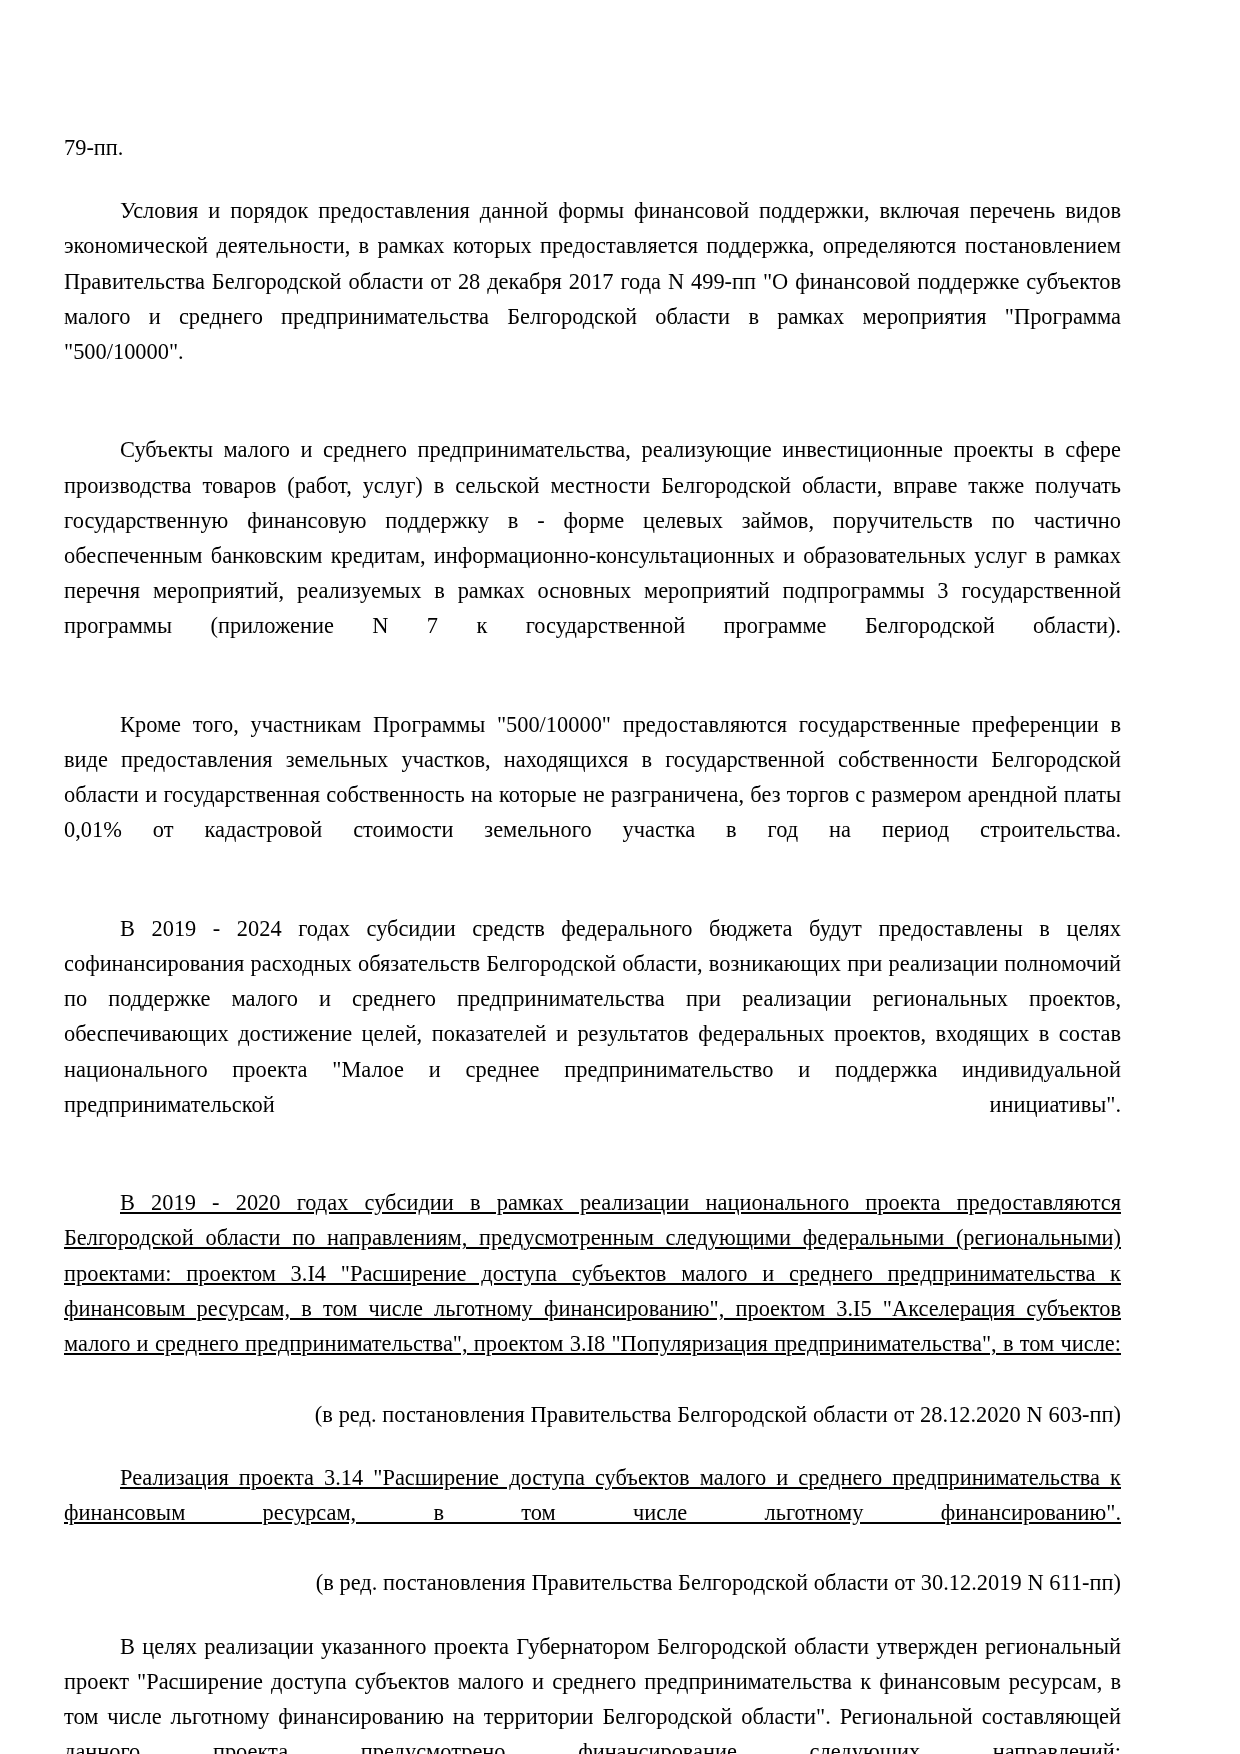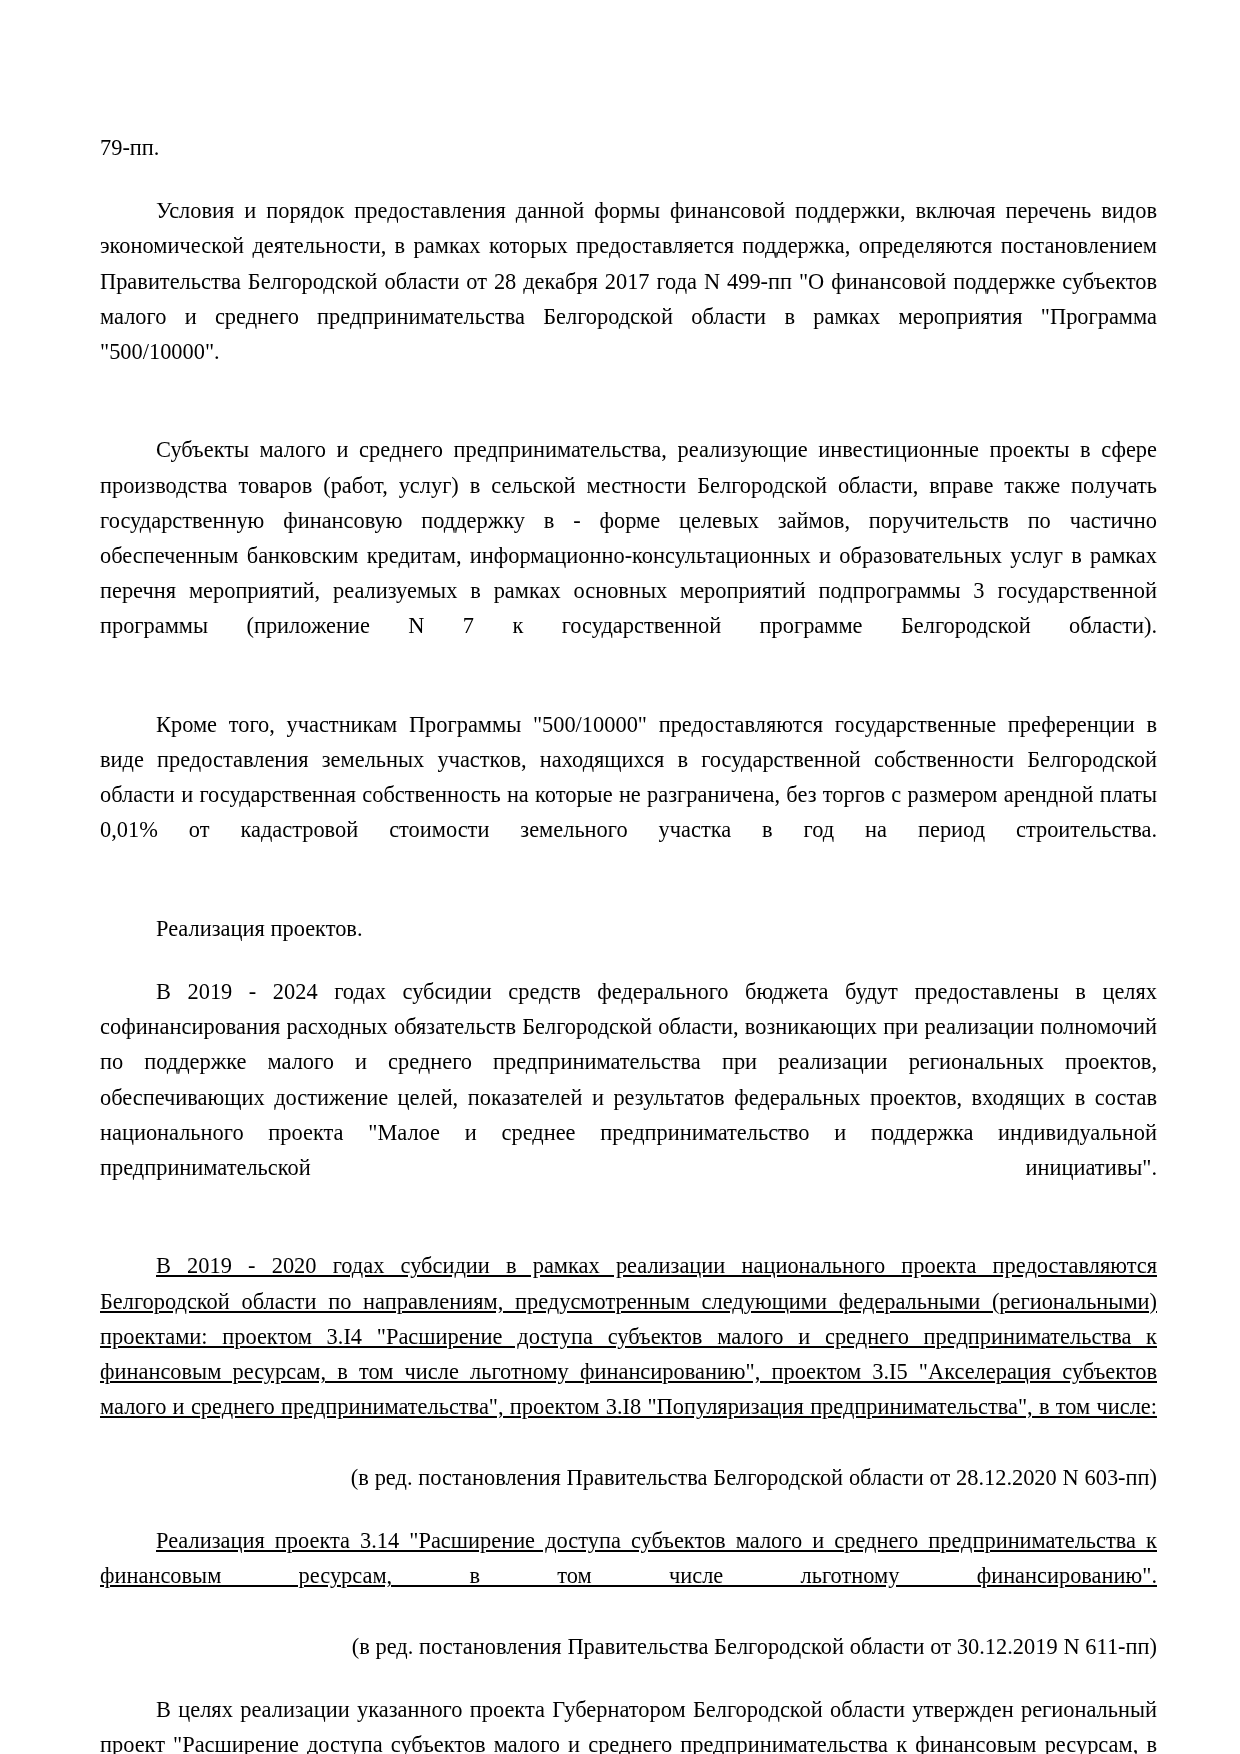--- a/index.html
+++ b/index.html
@@ -10,21 +10,21 @@
   body {
     font-family: "Liberation Serif", "DejaVu Serif", serif;
     color: #000000;
   }
   .page {
     width: 1240px;
     height: 1754px;
     background: #ffffff;
     position: relative;
     box-sizing: border-box;
-    padding: 130px 80px 60px 100px;
+    padding: 130px 80px 60px 64px;
     overflow: hidden;
   }
   .doc-body {
     width: 1057px;
   }
   p.para {
     margin: 0 0 28px 0;
     font-size: 22.4px;
     line-height: 35.2px;
     text-align: justify;
@@ -63,21 +63,20 @@
   <div class="doc-body">
 
     <p class="para noindent nostretch">79-пп.</p>
 
     <p class="para" style="margin-top: 25px;">Условия и порядок предоставления данной формы финансовой поддержки, включая перечень видов экономической деятельности, в рамках которых предоставляется поддержка, определяются постановлением Правительства Белгородской области от 28 декабря 2017 года N 499-пп "О финансовой поддержке субъектов малого и среднего предпринимательства Белгородской области в рамках мероприятия "Программа "500/10000".</p>
 
     <p class="para">Субъекты малого и среднего предпринимательства, реализующие инвестиционные проекты в сфере производства товаров (работ, услуг) в сельской местности Белгородской области, вправе также получать государственную финансовую поддержку в - форме целевых займов, поручительств по частично обеспеченным банковским кредитам, информационно-консультационных и образовательных услуг в рамках перечня мероприятий, реализуемых в рамках основных мероприятий подпрограммы 3 государственной программы (приложение N 7 к государственной программе Белгородской области).</p>
 
     <p class="para">Кроме того, участникам Программы "500/10000" предоставляются государственные преференции в виде предоставления земельных участков, находящихся в государственной собственности Белгородской области и государственная собственность на которые не разграничена, без торгов с размером арендной платы 0,01% от кадастровой стоимости земельного участка в год на период строительства.</p>
 
-    <p class="para nostretch">Реализация проектов.</p>
 
     <p class="para">В 2019 - 2024 годах субсидии средств федерального бюджета будут предоставлены в целях софинансирования расходных обязательств Белгородской области, возникающих при реализации полномочий по поддержке малого и среднего предпринимательства при реализации региональных проектов, обеспечивающих достижение целей, показателей и результатов федеральных проектов, входящих в состав национального проекта "Малое и среднее предпринимательство и поддержка индивидуальной предпринимательской инициативы".</p>
 
     <p class="para tight">В 2019 - 2020 годах субсидии в рамках реализации национального проекта предоставляются Белгородской области по направлениям, предусмотренным следующими федеральными (региональными) проектами: проектом 3.I4 "Расширение доступа субъектов малого и среднего предпринимательства к финансовым ресурсам, в том числе льготному финансированию", проектом 3.I5 "Акселерация субъектов малого и среднего предпринимательства", проектом 3.I8 "Популяризация предпринимательства", в том числе:</p>
 
     <p class="para amend nostretch">(в ред. постановления Правительства Белгородской области от 28.12.2020 N 603-пп)</p>
 
     <p class="para tight">Реализация проекта 3.14 "Расширение доступа субъектов малого и среднего предпринимательства к финансовым ресурсам, в том числе льготному финансированию".</p>
 
     <p class="para amend nostretch">(в ред. постановления Правительства Белгородской области от 30.12.2019 N 611-пп)</p>

